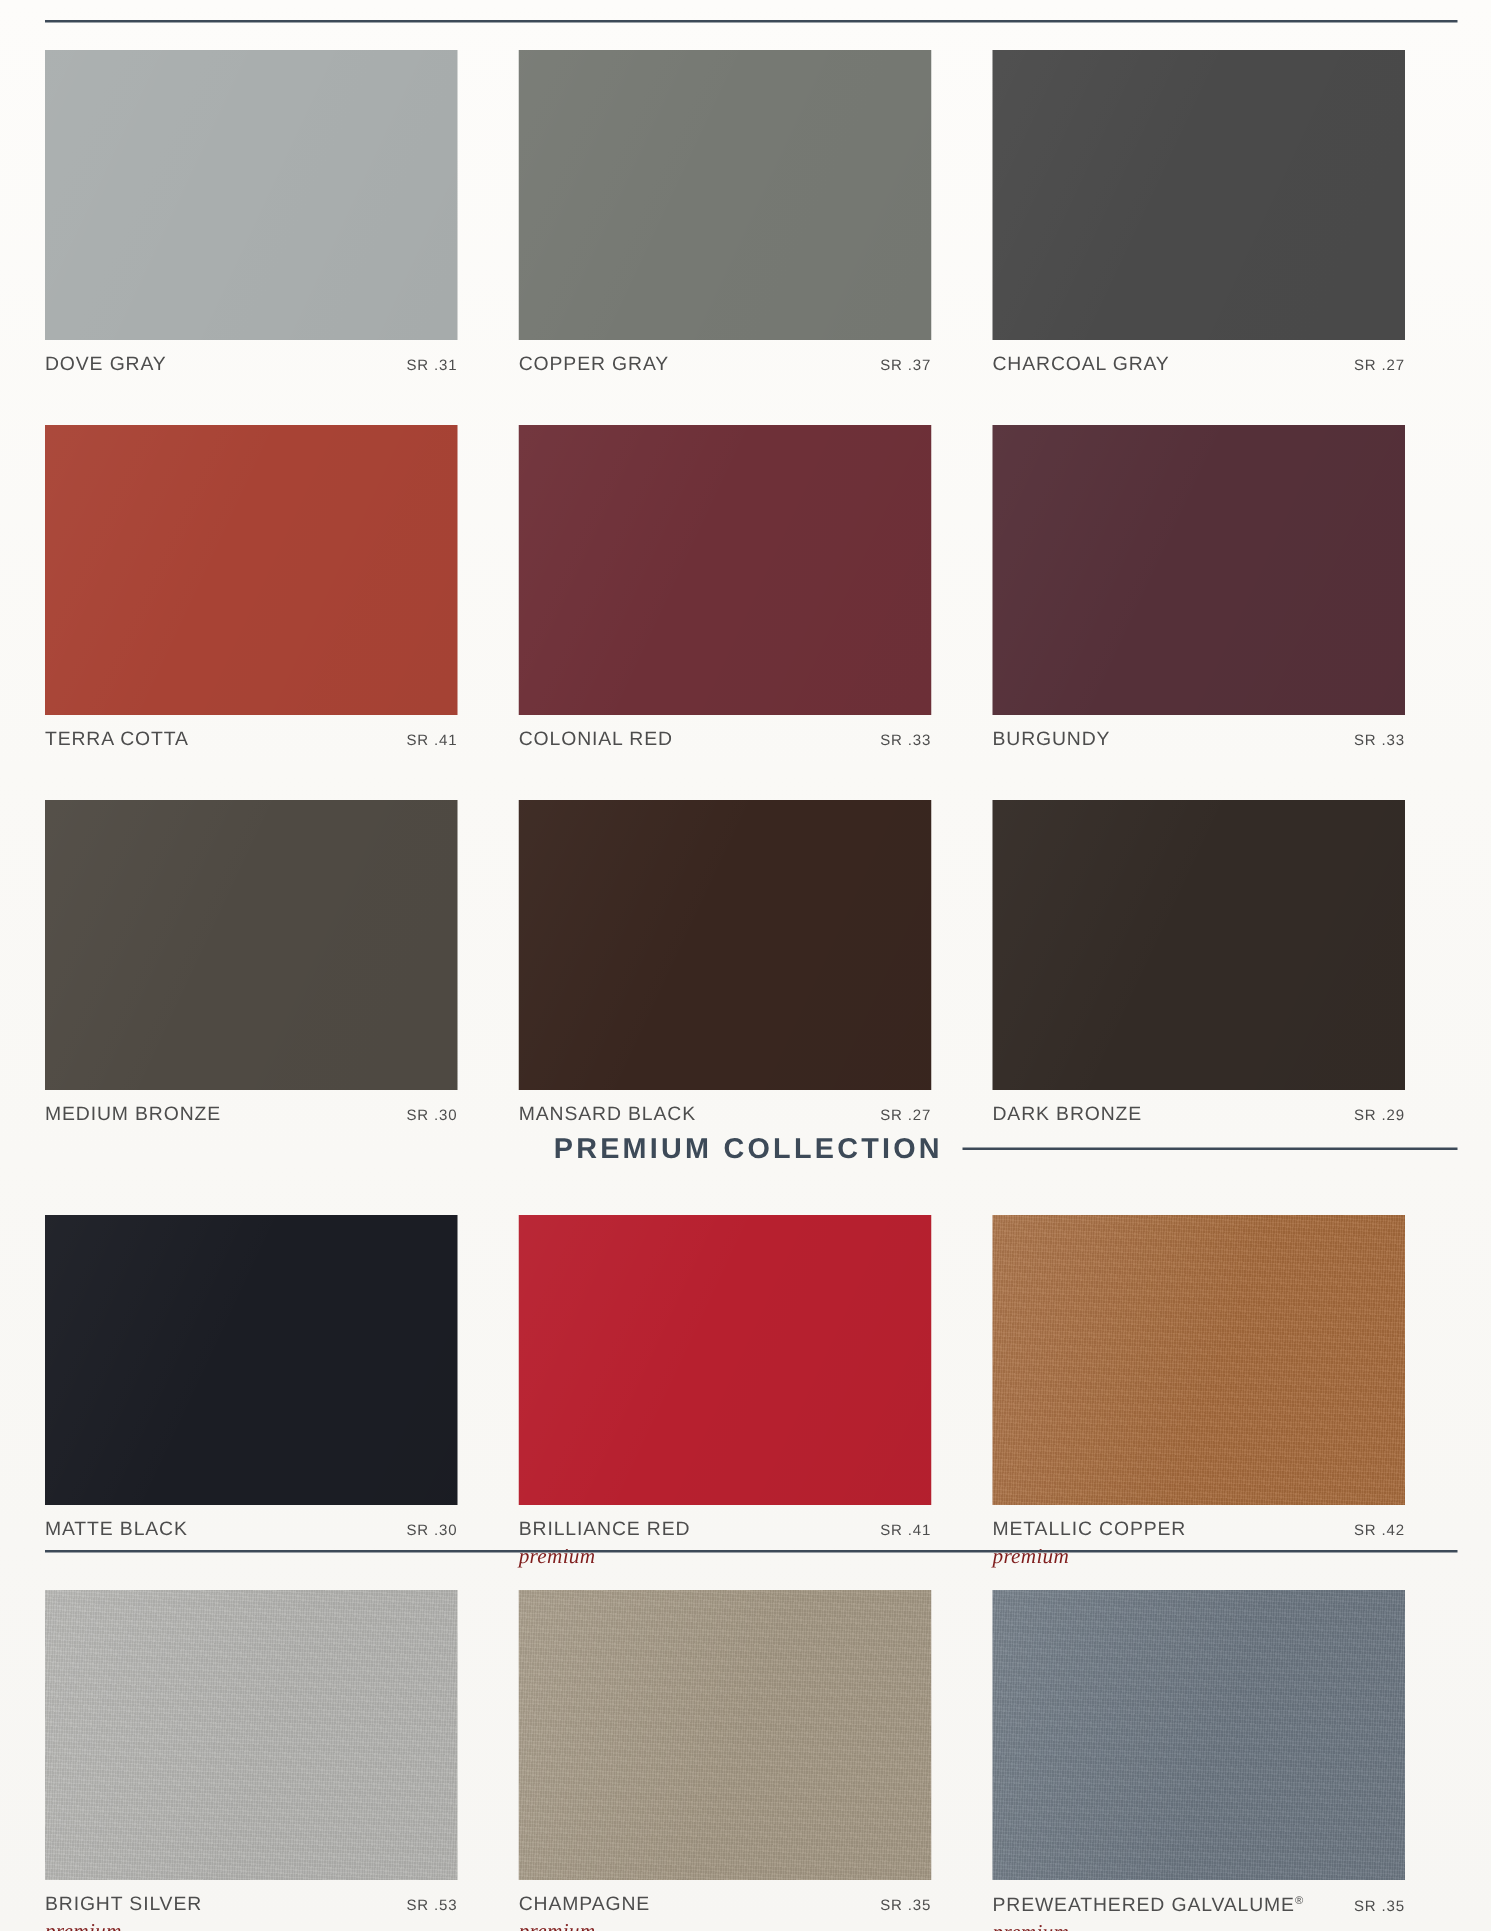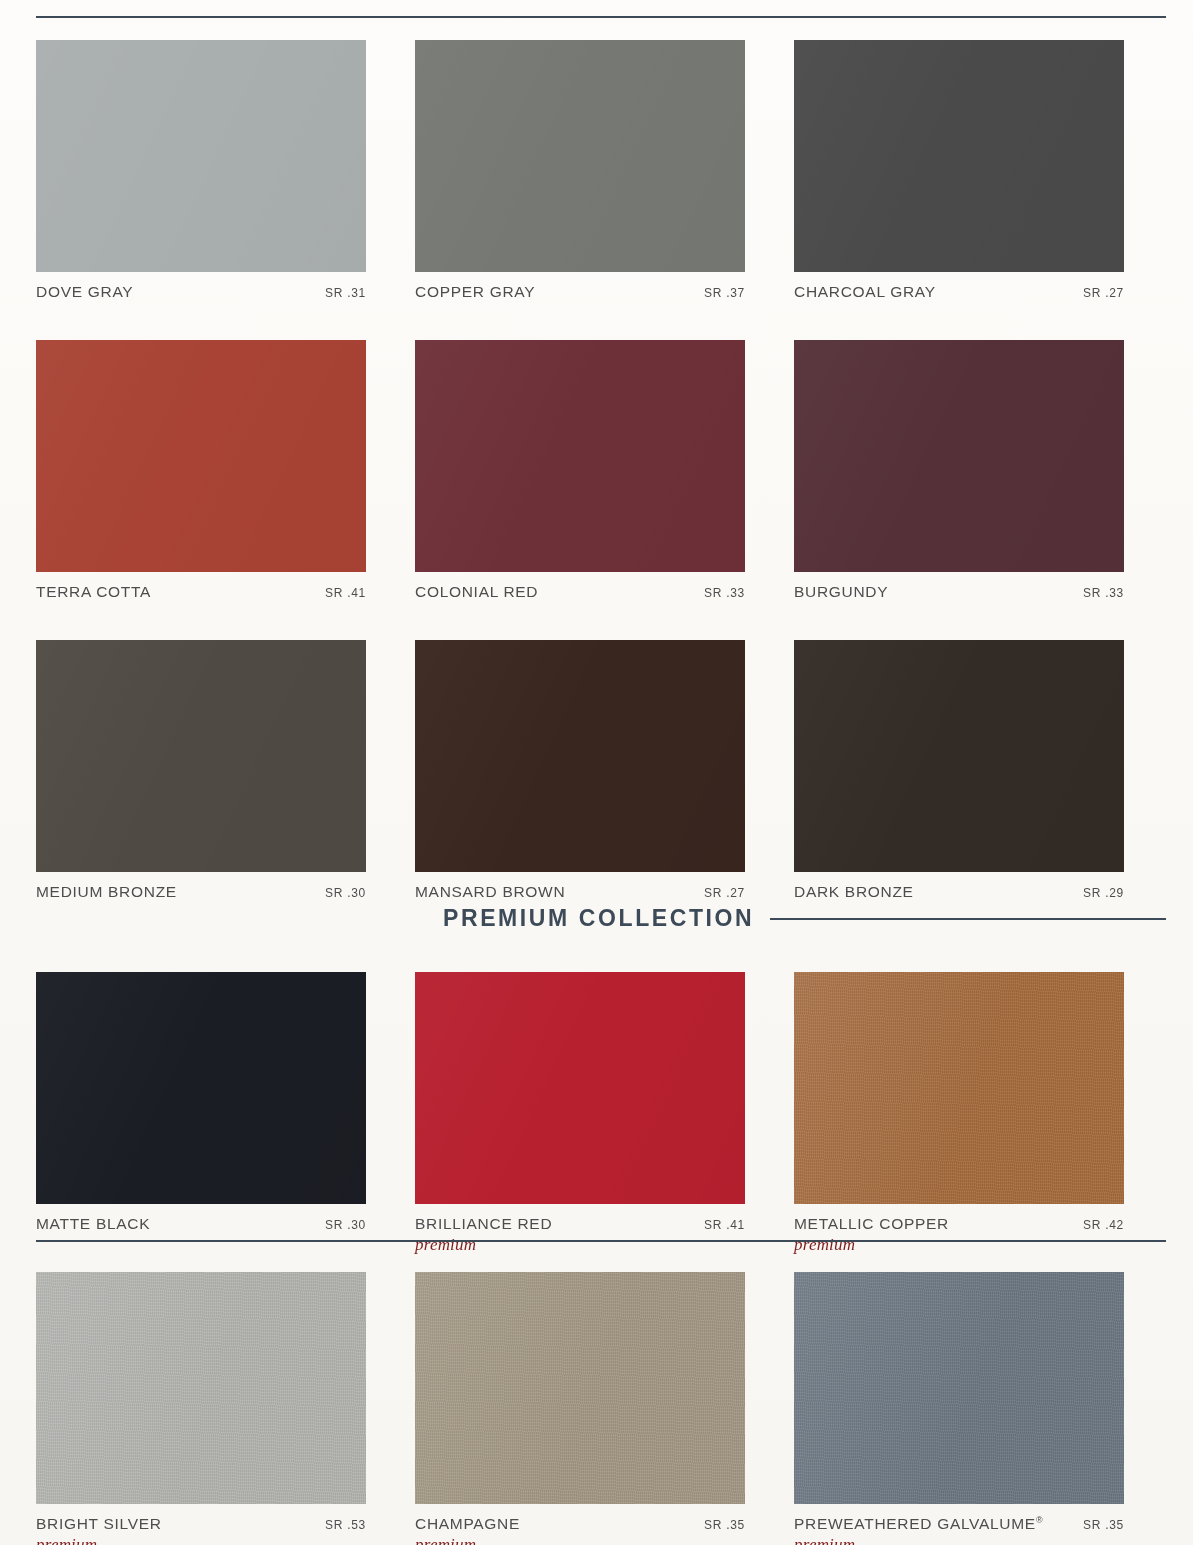--- a/index.html
+++ b/index.html
@@ -207,21 +207,21 @@
           <div class="swatch" style="background: rgb(79, 74, 67);"></div>
           <div class="caption">
             <span class="swatch-name">MEDIUM BRONZE</span>
             <span class="swatch-sr">SR .30</span>
           </div>
           <div class="premium-tag empty"></div>
         </div>
         <div class="cell">
           <div class="swatch" style="background: rgb(57, 38, 31);"></div>
           <div class="caption">
-            <span class="swatch-name">MANSARD BROWN</span>
+            <span class="swatch-name">MANSARD BLACK</span>
             <span class="swatch-sr">SR .27</span>
           </div>
           <div class="premium-tag empty"></div>
         </div>
         <div class="cell">
           <div class="swatch" style="background: rgb(51, 43, 38);"></div>
           <div class="caption">
             <span class="swatch-name">DARK BRONZE</span>
             <span class="swatch-sr">SR .29</span>
           </div>

